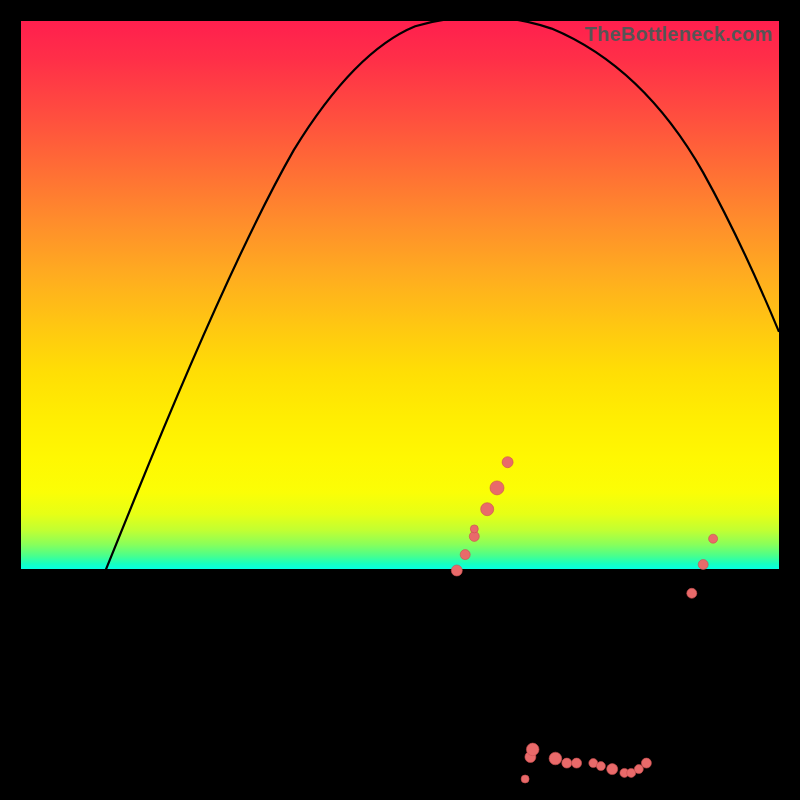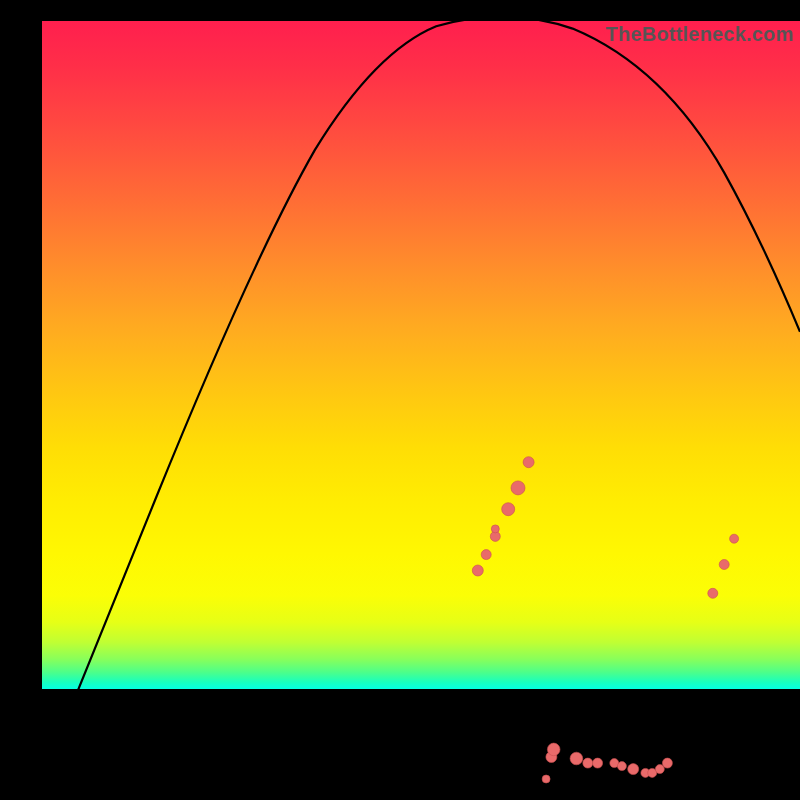--- a/index.html
+++ b/index.html
@@ -9,42 +9,41 @@
     height: 800px;
     background: #000;
     overflow: hidden;
     font-family: Arial, Helvetica, sans-serif;
   }
   .frame {
     position: absolute;
     left: 21px;
     top: 21px;
     width: 758px;
-    height: 668px;
+    height: 548px;
     background: linear-gradient(
       to bottom,
       #ff1f4e 0%,
       #ff2f48 7%,
       #ff4a40 16%,
       #ff6a36 26%,
       #ff8b2c 36%,
       #ffab20 46%,
       #ffc811 56%,
       #ffde05 64%,
       #ffed02 72%,
       #fff802 80%,
       #fbfe06 86%,
       #e6ff16 90%,
       #c0ff33 93%,
       #89ff5a 95.5%,
       #4cff8a 97.5%,
       #17ffbf 99%,
       #05ffe2 100%
     );
-    margin-left: 21px;
   }
   .watermark {
     position: absolute;
     top: 2px;
     right: 6px;
     color: #555;
     font-size: 20px;
     font-weight: 600;
     letter-spacing: 0.2px;
     user-select: none;

